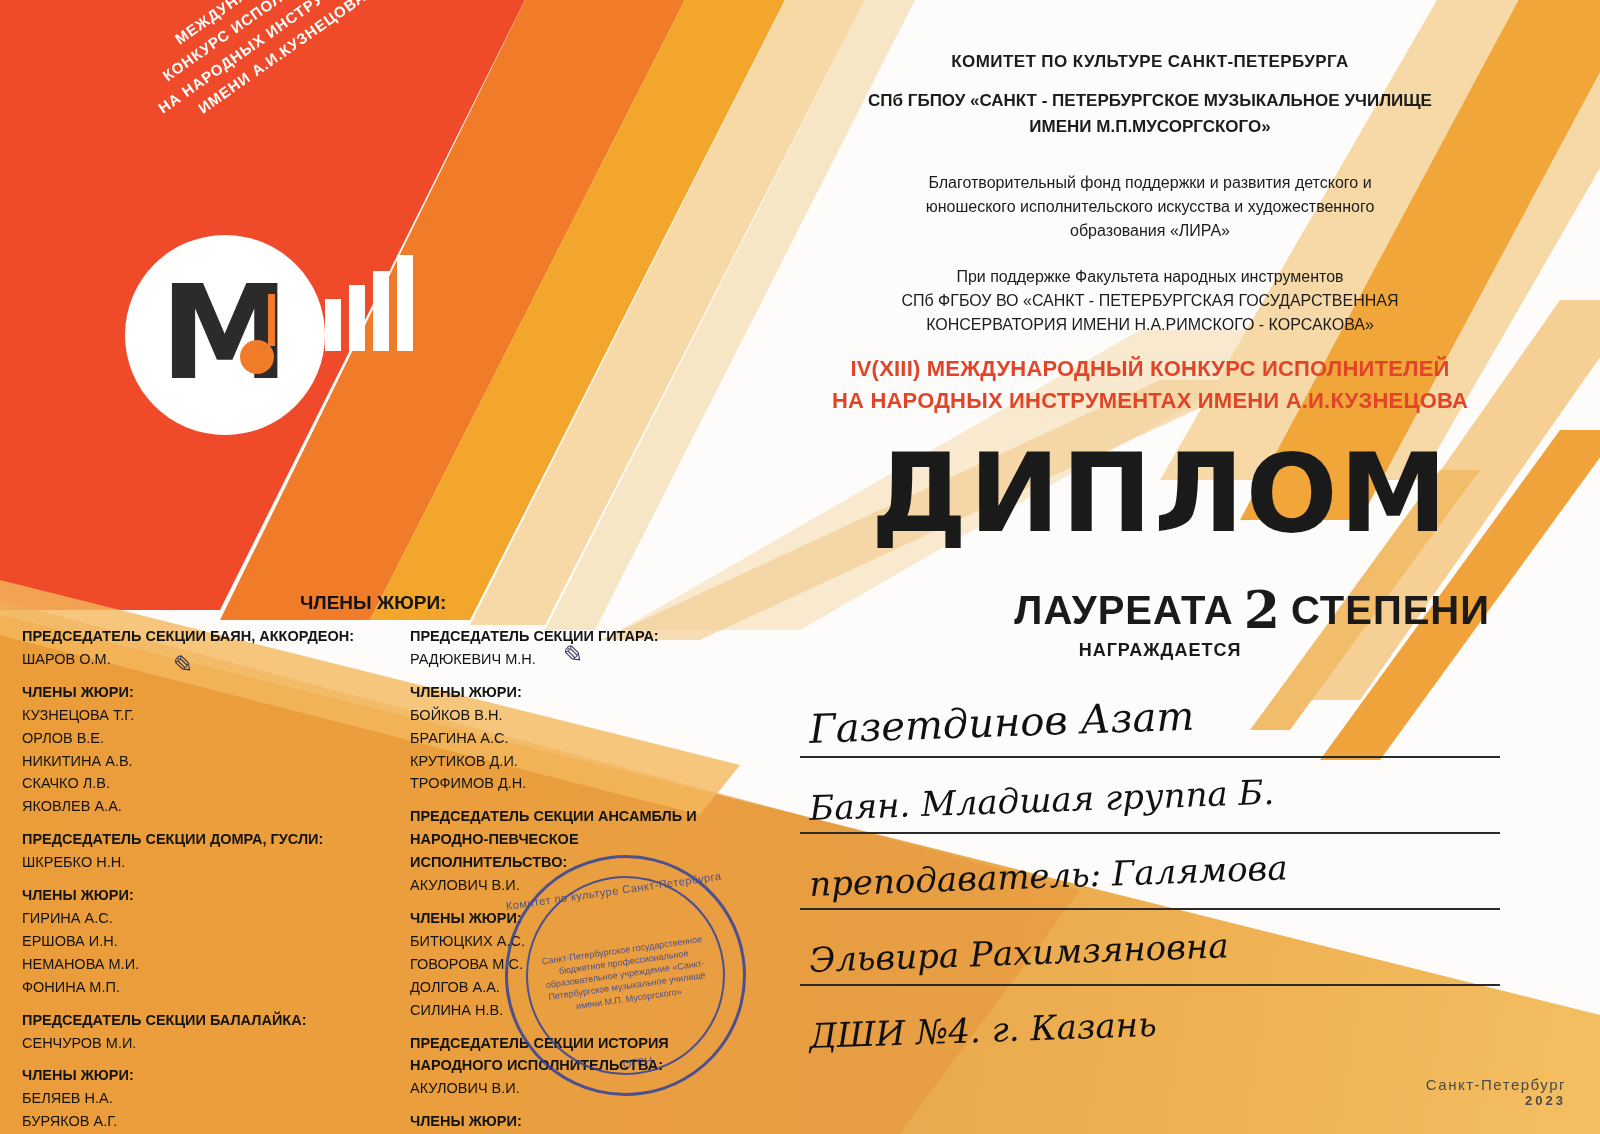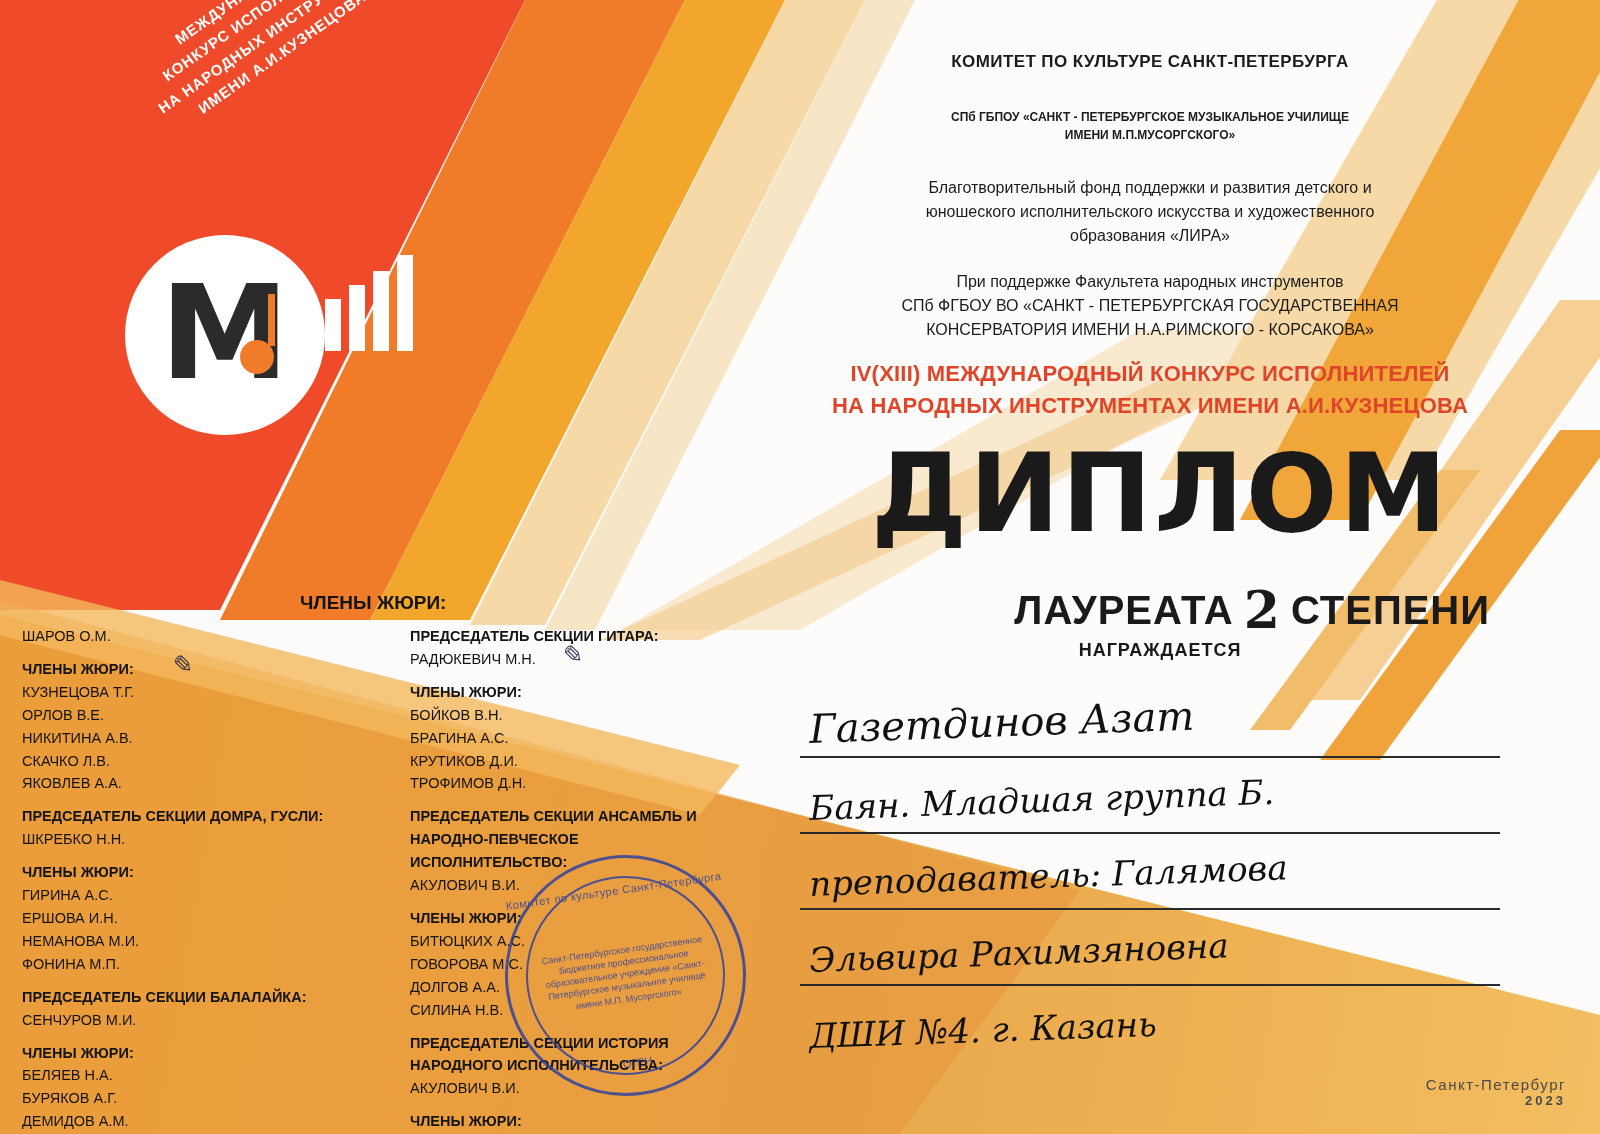--- a/index.html
+++ b/index.html
@@ -107,21 +107,21 @@
   }
   .logo .bars { position:absolute; left:235px; top:215px; }
   .logo .bars span { display:inline-block; width:16px; background:#fff; margin-right:8px; vertical-align:bottom; }
 
   
   .header {
     position:absolute; left:780px; top:52px; width:740px;
     text-align:center; color:#1c1c1c;
   }
   .header .l1 { font-size:17px; font-weight:bold; letter-spacing:.4px; }
-  .header .l2 { font-size:12px; font-weight:bold; margin-top:36px; line-height:1.5; }
+  .header .l2 { font-size:17px; font-weight:bold; margin-top:16px; line-height:1.5; }
   .header .l3 { font-size:16px; margin-top:32px; line-height:1.5; }
   .header .l4 { font-size:16px; margin-top:22px; line-height:1.5; }
   .header .title {
     margin-top:16px; color:#e0452a; font-weight:bold; font-size:22px; line-height:1.45;
     letter-spacing:.2px;
   }
 
   .diploma {
     position:absolute; left:830px; top:440px; width:660px; text-align:center;
     font-family:"DejaVu Sans", sans-serif;
@@ -288,20 +288,21 @@
     </div>
     <div class="hw-line small">
       <div class="txt">ДШИ №4. г. Казань</div>
     </div>
   </div>
 
   <div class="jury-title">ЧЛЕНЫ ЖЮРИ:</div>
 
   <div class="jury col1">
 
+    <div class="hd">ПРЕДСЕДАТЕЛЬ СЕКЦИИ БАЯН, АККОРДЕОН:</div>
     <div class="nm">ШАРОВ О.М.</div>
     <div class="hd">ЧЛЕНЫ ЖЮРИ:</div>
     <div class="nm">КУЗНЕЦОВА Т.Г.</div>
     <div class="nm">ОРЛОВ В.Е.</div>
     <div class="nm">НИКИТИНА А.В.</div>
     <div class="nm">СКАЧКО Л.В.</div>
     <div class="nm">ЯКОВЛЕВ А.А.</div>
 
     <div class="hd">ПРЕДСЕДАТЕЛЬ СЕКЦИИ ДОМРА, ГУСЛИ:</div>
     <div class="nm">ШКРЕБКО Н.Н.</div>

